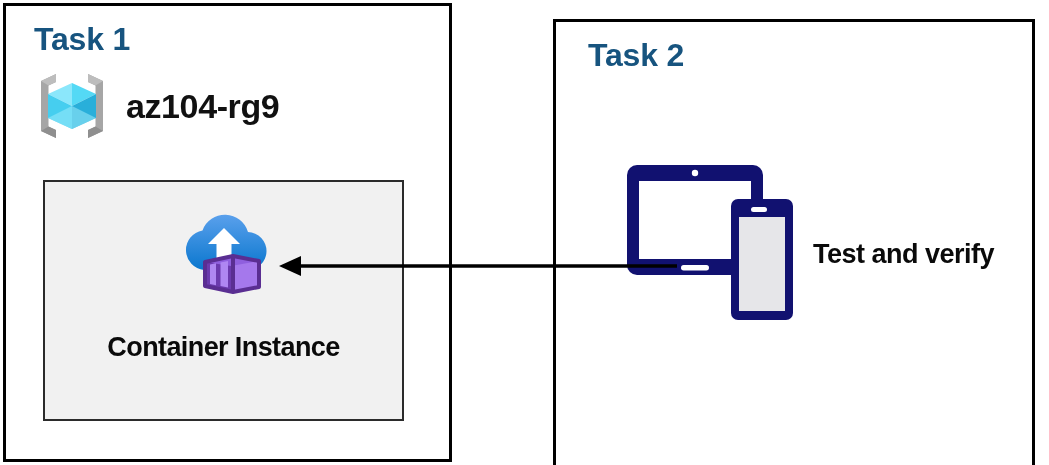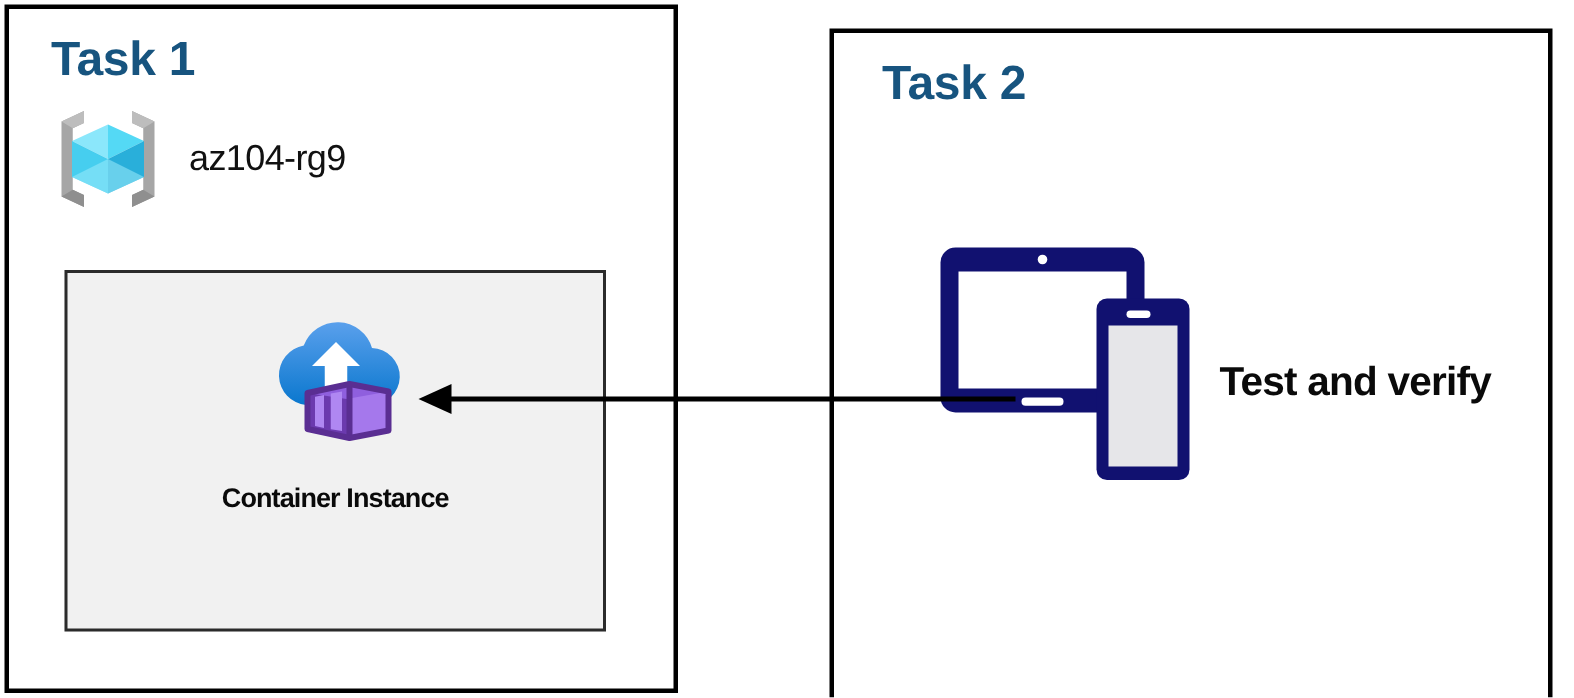--- a/index.html
+++ b/index.html
@@ -54,22 +54,22 @@
   #rg-row {
     position: absolute;
     left: 28px;
     top: 62px;
     display: flex;
     align-items: center;
     gap: 16px;
   }
   #rg-icon { width: 76px; height: 76px; display: block; }
   #rg-label {
-    font-size: 24px;
-    font-weight: normal;
+    font-size: 34px;
+    font-weight: bold;
     color: #111111;
     letter-spacing: -0.4px;
     white-space: nowrap;
   }
 
   
   #resource-card {
     position: absolute;
     left: 37px;
     top: 174px;
@@ -83,22 +83,22 @@
     align-items: center;
     justify-content: flex-start;
   }
   #aci-icon {
     width: 92px;
     height: 92px;
     display: block;
     margin-top: 24px;
   }
   #aci-label {
-    margin-top: 24px;
-    font-size: 18px;
+    margin-top: 34px;
+    font-size: 27px;
     font-weight: bold;
     color: #0a0a0a;
     letter-spacing: -0.6px;
     white-space: nowrap;
   }
 
   
   #devices-group {
     position: absolute;
     left: 623px;

